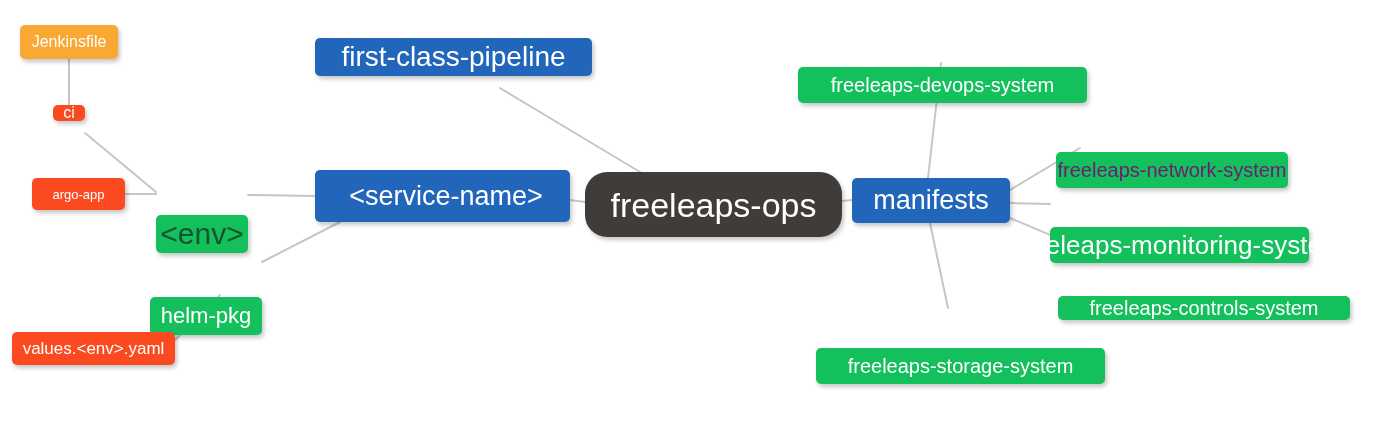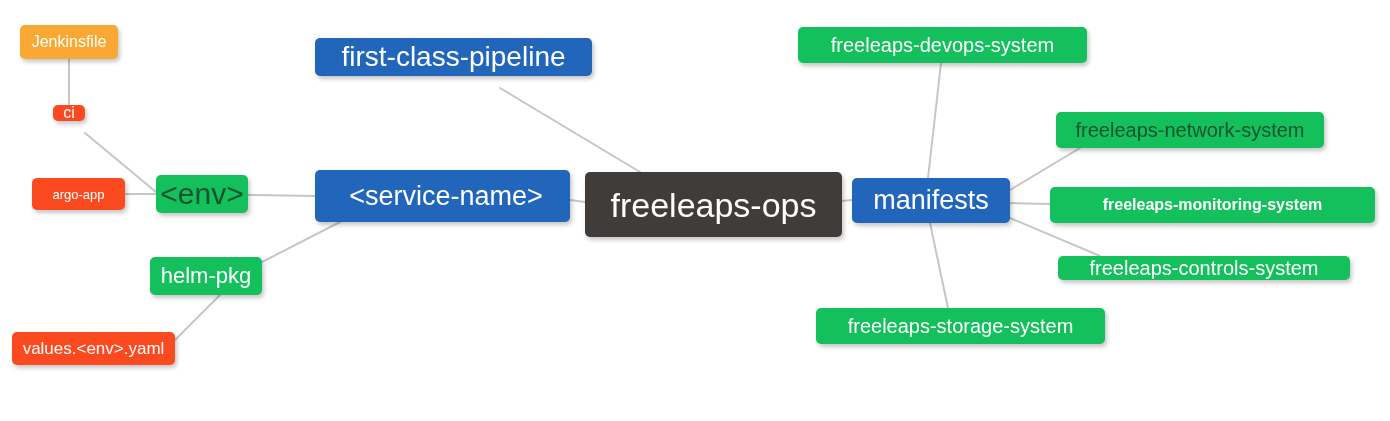--- a/index.html
+++ b/index.html
@@ -34,21 +34,21 @@
     box-sizing: border-box;
     border-radius: 5px;
     color: #ffffff;
     white-space: nowrap;
     line-height: 1;
     box-shadow: 2px 3px 4px rgba(0,0,0,0.22);
     letter-spacing: 0px;
   }
   .n-root   { background: #403c39; }
   .n-blue   { background: #2166bb; }
-  .n-green  { background: #13c05b; }
+  .n-green  { background: #13c05b; margin-top: 40px; }
   .n-orange { background: #faa834; }
   .n-red    { background: #fb4a20; }
 </style>
 </head>
 <body>
 
 <div id="canvas" style="background: rgb(255, 255, 255);">
   <svg id="edges" viewBox="0 0 1390 421" xmlns="http://www.w3.org/2000/svg">
       <path d="M 69,59 L 69,105" stroke="#c6c6c6" stroke-width="2" fill="none" stroke-linecap="round"></path>
       <path d="M 85,133 L 156,192" stroke="#c6c6c6" stroke-width="2" fill="none" stroke-linecap="round"></path>
@@ -59,29 +59,29 @@
       <path d="M 570,200 L 585,202" stroke="#c6c6c6" stroke-width="2" fill="none" stroke-linecap="round"></path>
       <path d="M 500,88 L 640,172" stroke="#c6c6c6" stroke-width="2" fill="none" stroke-linecap="round"></path>
       <path d="M 842,201 L 852,200" stroke="#c6c6c6" stroke-width="2" fill="none" stroke-linecap="round"></path>
       <path d="M 928,178 L 941,63" stroke="#c6c6c6" stroke-width="2" fill="none" stroke-linecap="round"></path>
       <path d="M 1010,190 L 1080,148" stroke="#c6c6c6" stroke-width="2" fill="none" stroke-linecap="round"></path>
       <path d="M 1010,203 L 1050,204" stroke="#c6c6c6" stroke-width="2" fill="none" stroke-linecap="round"></path>
       <path d="M 1010,218 L 1100,256" stroke="#c6c6c6" stroke-width="2" fill="none" stroke-linecap="round"></path>
       <path d="M 930,223 L 948,308" stroke="#c6c6c6" stroke-width="2" fill="none" stroke-linecap="round"></path>
     </svg>
   <div id="nodes">
-      <div class="node n-root" style="left: 585px; top: 172px; width: 257px; height: 65px; font-size: 34px; color: rgb(255, 255, 255);">freeleaps-ops</div>
+      <div class="node n-root" style="left: 585px; top: 172px; width: 257px; height: 65px; font-size: 34px; color: rgb(255, 255, 255); border-radius: 22px;">freeleaps-ops</div>
       <div class="node n-blue" style="left: 315px; top: 170px; width: 255px; height: 52px; font-size: 27px; color: rgb(255, 255, 255); padding-left: 7px;">&lt;service-name&gt;</div>
       <div class="node n-blue" style="left: 852px; top: 178px; width: 158px; height: 45px; font-size: 27px; color: rgb(255, 255, 255);">manifests</div>
       <div class="node n-blue" style="left: 315px; top: 38px; width: 277px; height: 38px; font-size: 28px; color: rgb(255, 255, 255);">first-class-pipeline</div>
       <div class="node n-green" style="left: 156px; top: 175px; width: 92px; height: 38px; font-size: 30px; color: #14532d;">&lt;env&gt;</div>
       <div class="node n-green" style="left: 150px; top: 257px; width: 112px; height: 38px; font-size: 22px; color: rgb(255, 255, 255);">helm-pkg</div>
       <div class="node n-green" style="left: 798px; top: 27px; width: 289px; height: 36px; font-size: 20px; color: rgb(255, 255, 255);">freeleaps-devops-system</div>
-      <div class="node n-green" style="left: 1056px; top: 112px; width: 268px; height: 36px; font-size: 20px; color: #14532d;">freeleaps-network-system</div>
-      <div class="node n-green" style="left: 1050px; top: 187px; width: 325px; height: 36px; font-size: 16px; color: rgb(255, 255, 255); font-weight: bold;">freeleaps-monitoring-system</div>
+      <div class="node n-green" style="left: 1056px; top: 112px; width: 232px; height: 36px; font-size: 20px; color: #701a75;">freeleaps-network-system</div>
+      <div class="node n-green" style="left: 1050px; top: 187px; width: 259px; height: 36px; font-size: 26px; color: rgb(255, 255, 255);">freeleaps-monitoring-system</div>
       <div class="node n-green" style="left: 1058px; top: 256px; width: 292px; height: 24px; font-size: 20px; color: rgb(255, 255, 255);">freeleaps-controls-system</div>
       <div class="node n-green" style="left: 816px; top: 308px; width: 289px; height: 36px; font-size: 20px; color: rgb(255, 255, 255);">freeleaps-storage-system</div>
       <div class="node n-orange" style="left: 20px; top: 25px; width: 98px; height: 34px; font-size: 16px; color: rgb(255, 255, 255);">Jenkinsfile</div>
       <div class="node n-red" style="left: 53px; top: 105px; width: 32px; height: 16px; font-size: 16px; color: rgb(255, 255, 255);">ci</div>
       <div class="node n-red" style="left: 32px; top: 178px; width: 93px; height: 32px; font-size: 13px; color: rgb(255, 255, 255);">argo-app</div>
       <div class="node n-red" style="left: 12px; top: 332px; width: 163px; height: 33px; font-size: 17px; color: rgb(255, 255, 255);">values.&lt;env&gt;.yaml</div>
     </div>
 </div>
 
 </body></html>

